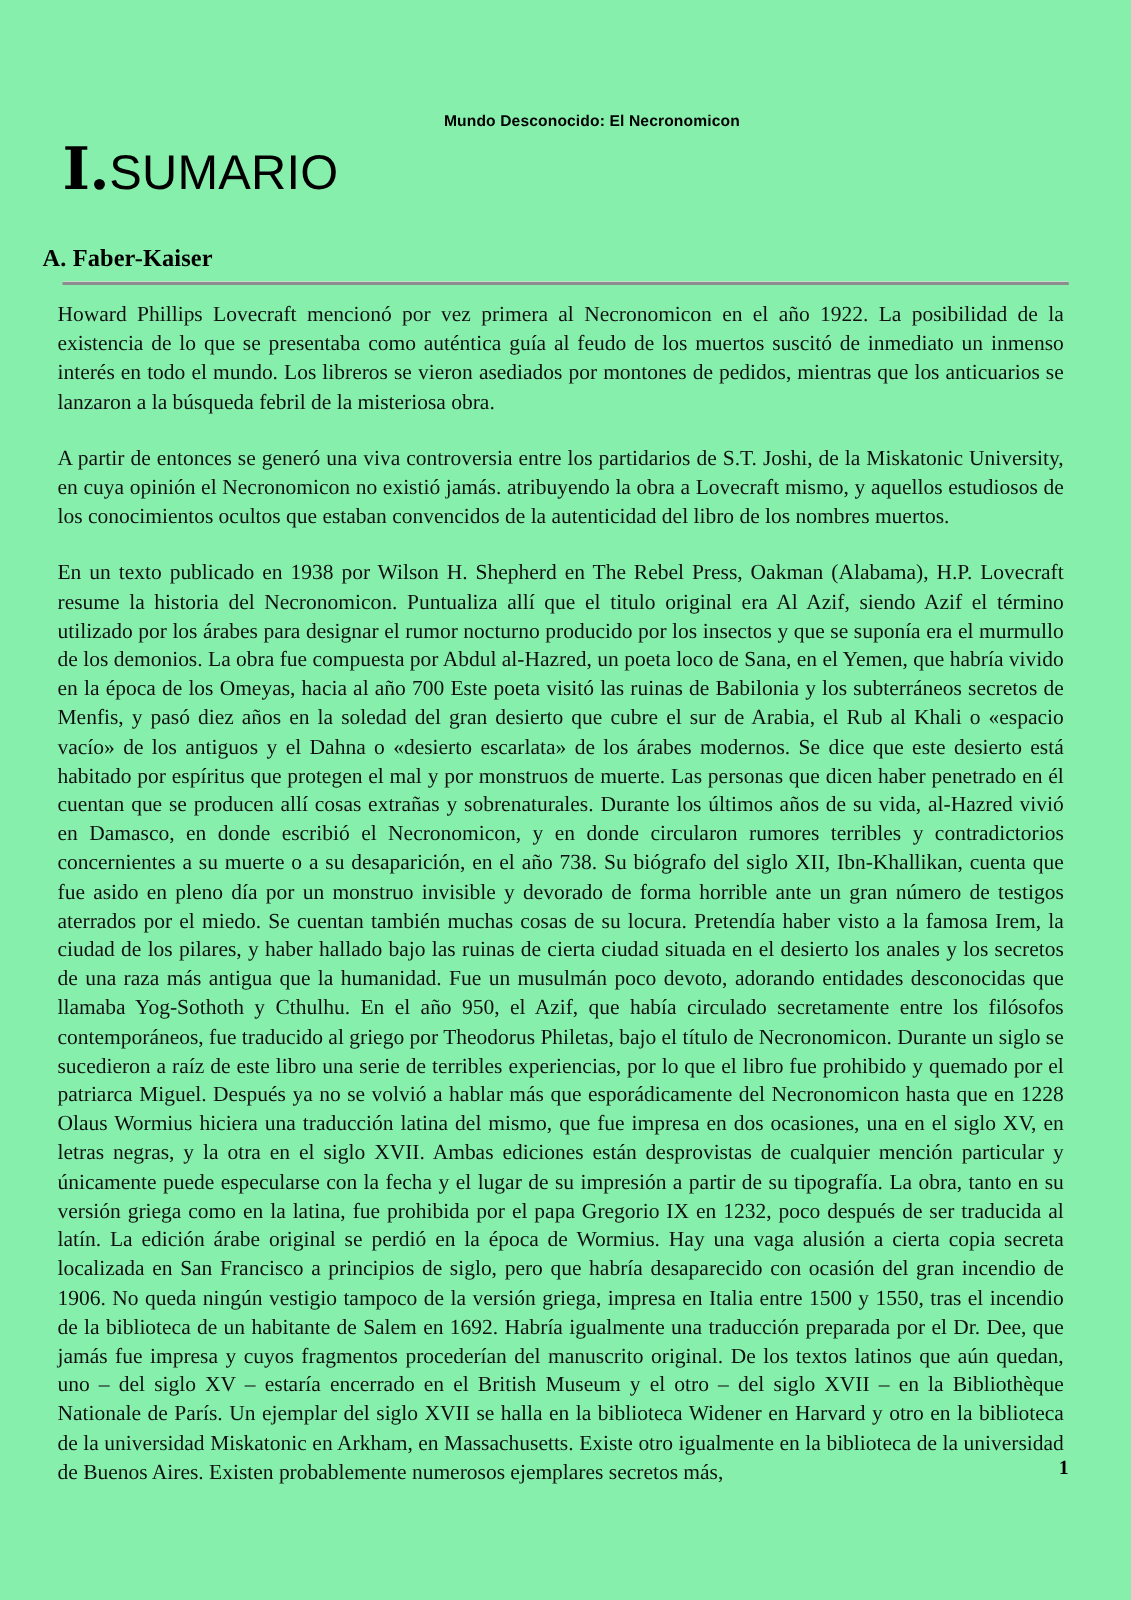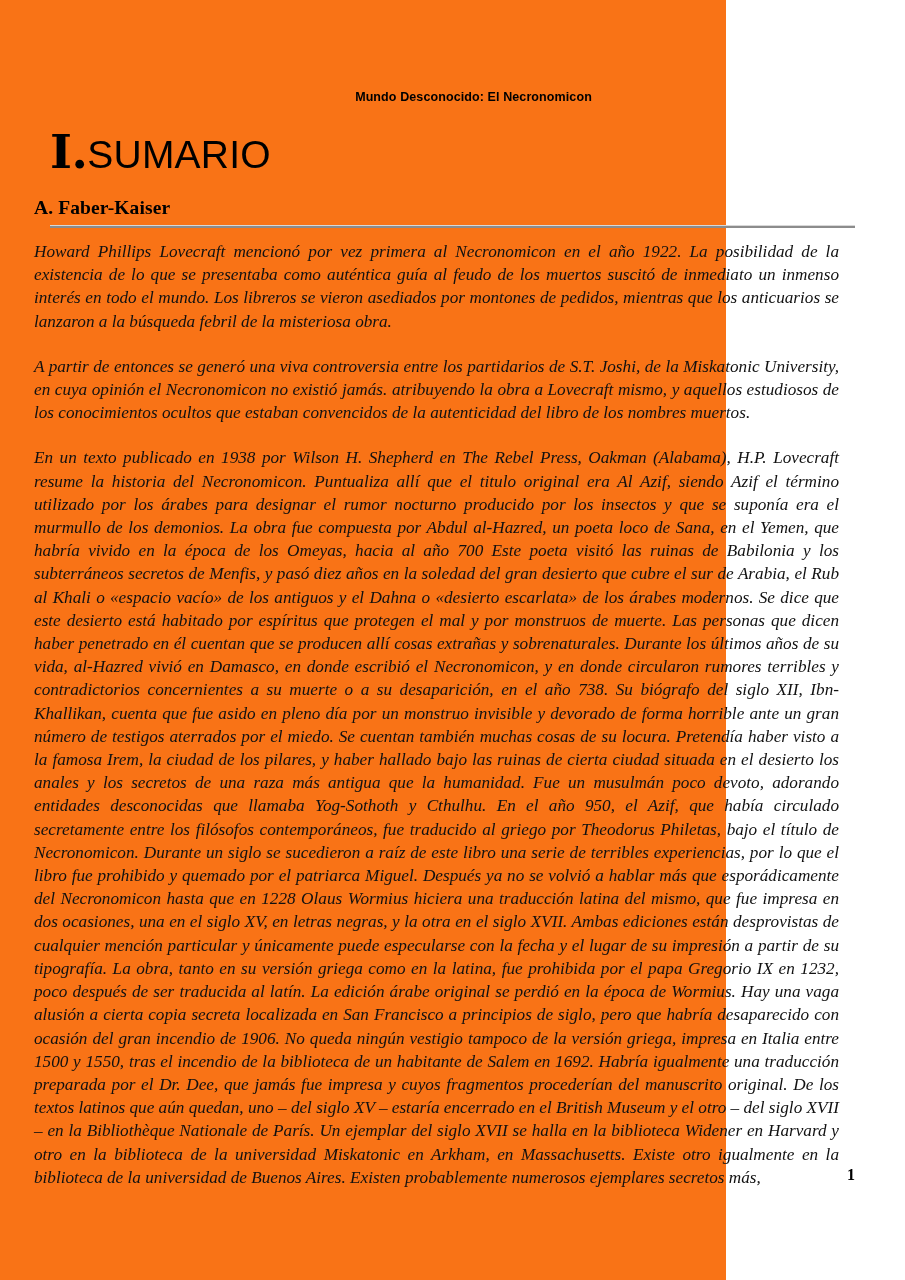--- a/index.html
+++ b/index.html
@@ -13,23 +13,23 @@
     position: relative;
     font-family: "Liberation Serif", serif;
     color: #000000;
     overflow: hidden;
   }
 
   .page {
     position: absolute;
     left: 0;
     top: 0;
-    width: 726px;
+    width: 905px;
     height: 1280px;
-    background: #f97316;
+    background: #86efac;
   }
 
   
   .running-header {
     position: absolute;
     left: 0;
     top: 90px;
     width: 905px;
     text-align: center;
     font-family: "Liberation Sans", sans-serif;
@@ -38,21 +38,21 @@
     letter-spacing: 0.1px;
     color: #000;
     padding-left: 42px;
     box-sizing: border-box;
   }
 
   
   .chapter-title {
     position: absolute;
     left: 50px;
-    top: 128px;
+    top: 112px;
     white-space: nowrap;
     line-height: 1;
   }
   .chapter-num {
     font-family: "DejaVu Serif", serif;
     font-weight: bold;
     font-size: 47px;
     letter-spacing: -0.5px;
     vertical-align: baseline;
   }
@@ -80,24 +80,23 @@
     left: 50px;
     top: 225px;
     width: 805px;
     height: 3px;
     background: linear-gradient(to bottom, #d8d8d8 0%, #d8d8d8 33%, #8c8c8c 33%, #8c8c8c 100%);
   }
 
   
   .body-text {
     position: absolute;
-    left: 34px;
+    left: 46px;
     top: 240px;
     width: 805px;
-    font-style: italic;
   }
   .body-text p {
     margin: 0 0 22px 0;
     font-family: "Liberation Serif", serif;
     font-size: 17.2px;
     line-height: 23.2px;
     text-align: justify;
     text-justify: inter-word;
     color: #111;
     hyphens: none;

